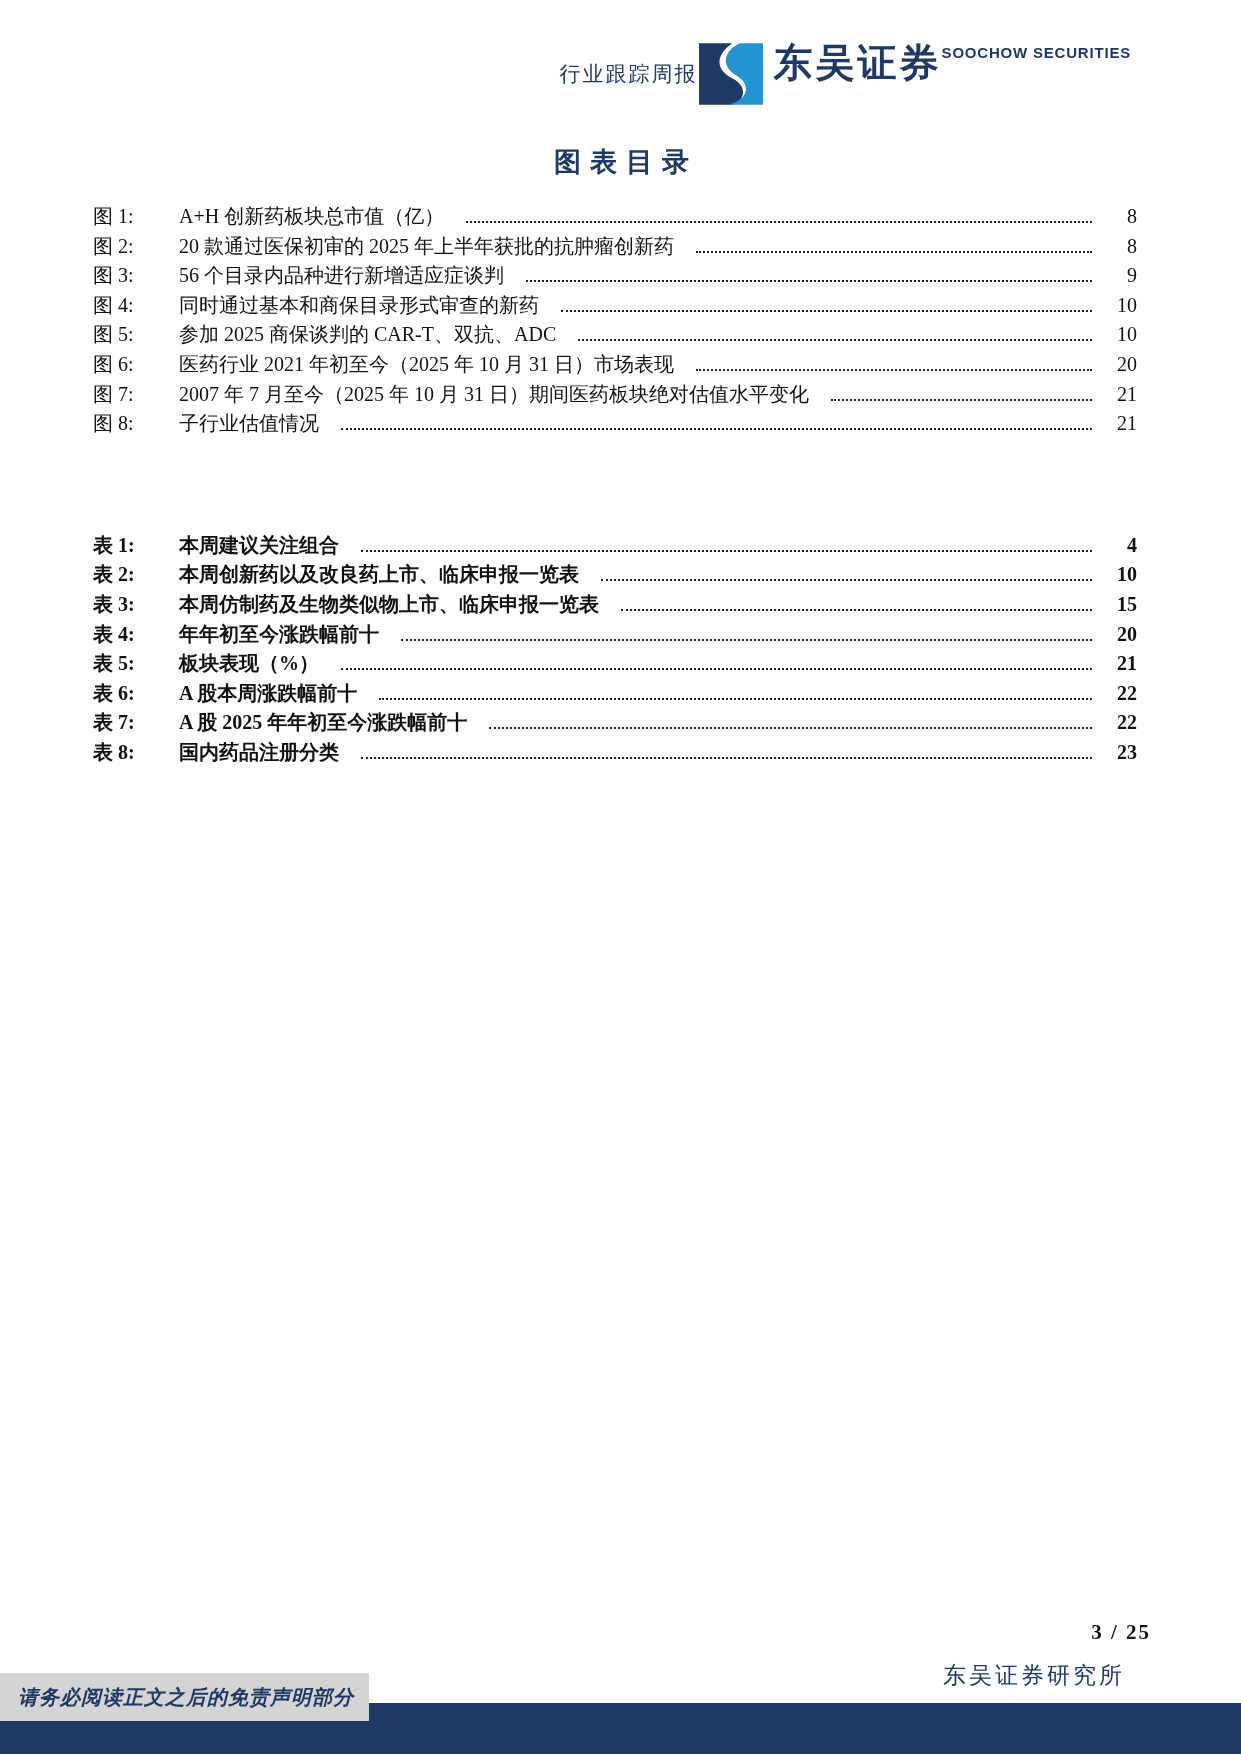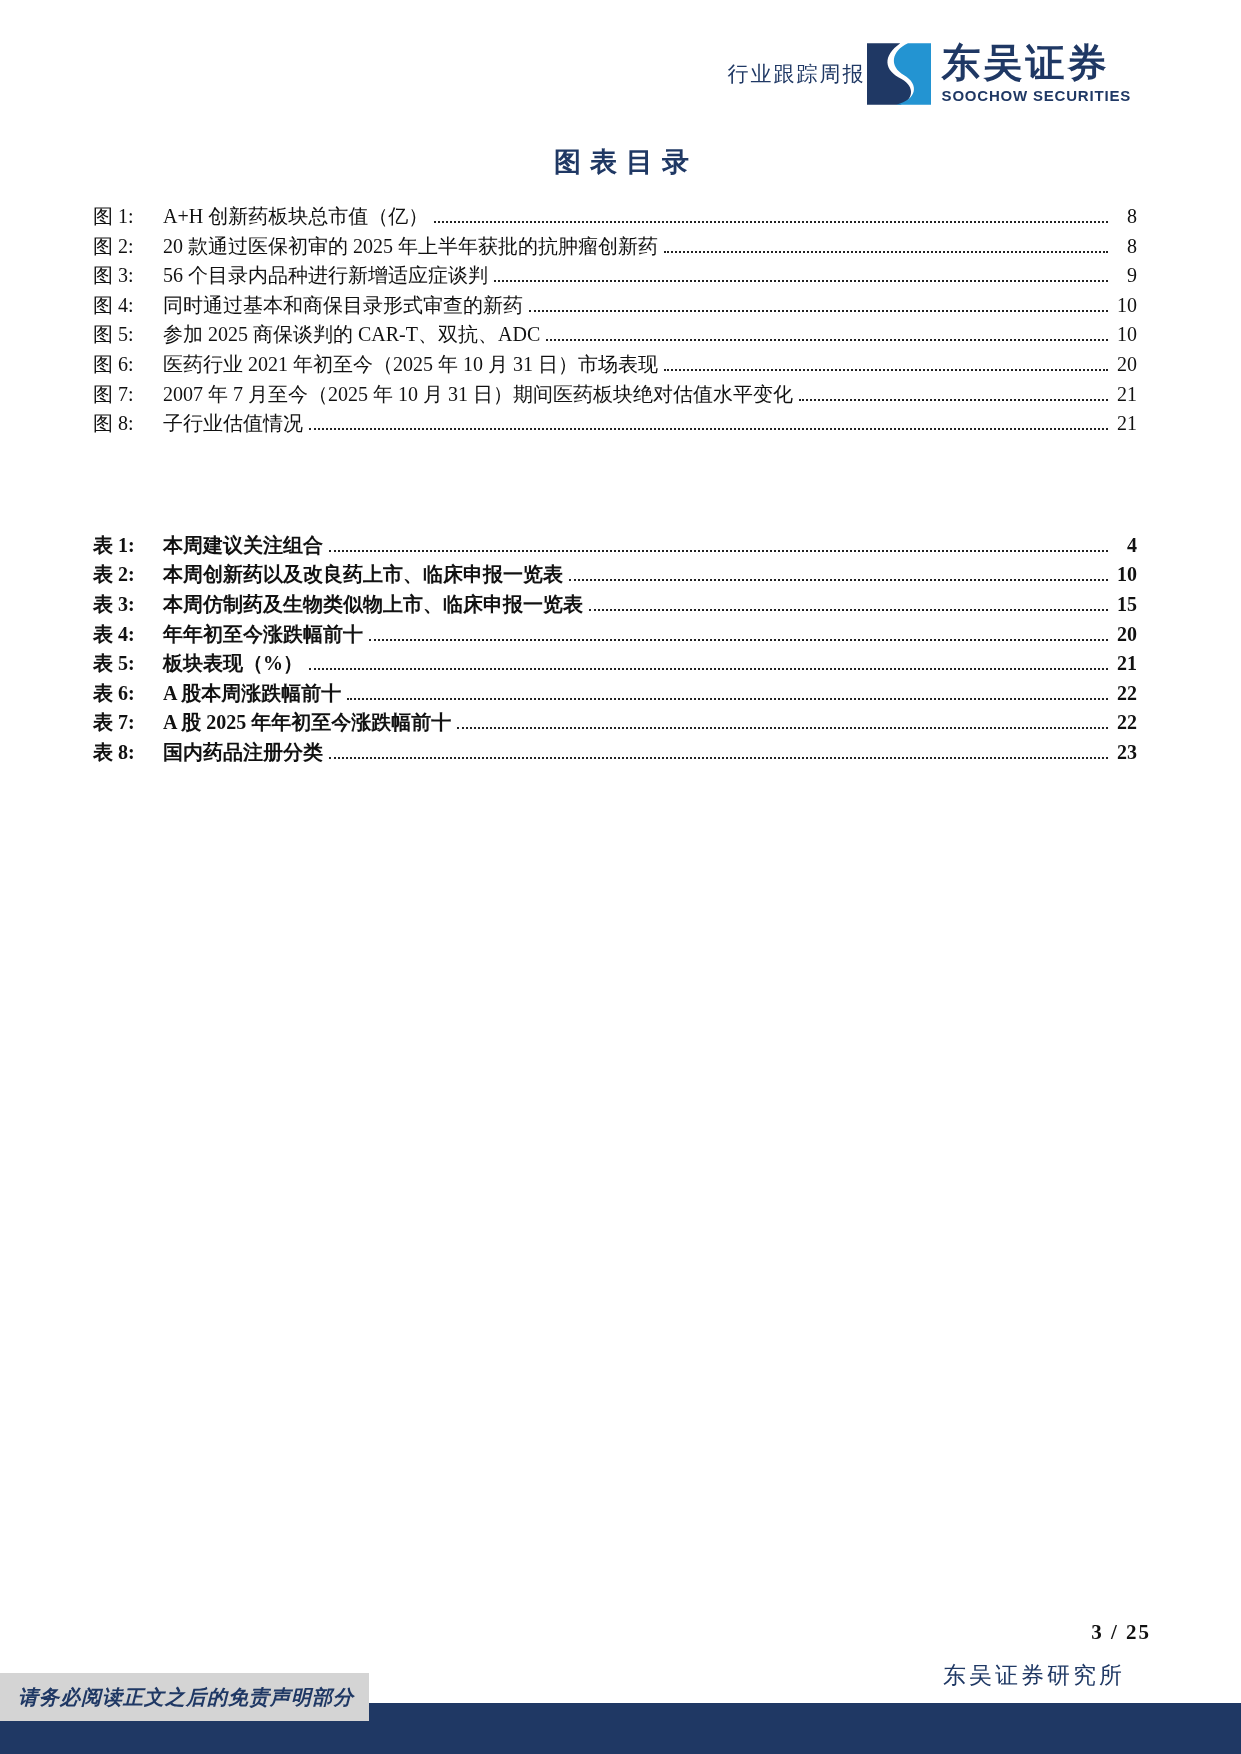--- a/index.html
+++ b/index.html
@@ -28,21 +28,21 @@
     font-size:21px;
     color:var(--navy);
     letter-spacing:2px;
   }
   .brand{
     display:flex;
     align-items:flex-start;
     gap:10px;
   }
   .brand-icon{width:66px;height:64px;display:block;}
-  .brand-text{display:flex;flex-direction:column;align-items:flex-start;}
+  .brand-text{display:flex;flex-direction:row;align-items:flex-start;}
   .brand-cn{
     font-size:39px;
     font-weight:bold;
     color:var(--navy);
     letter-spacing:3px;
     line-height:1.1;
   }
   .brand-en{
     font-size:15px;
     font-weight:bold;
@@ -65,20 +65,21 @@
   .toc{
     margin:22px 104px 0 93px;
   }
   .toc.tables{margin-top:92px;font-weight:bold;}
   .toc-row{
     display:flex;
     align-items:baseline;
     font-size:20px;
     line-height:29.6px;
     cursor:pointer;
+    gap:16px;
   }
   .toc-label{
     flex:0 0 70px;
     white-space:nowrap;
   }
   .toc-text{
     white-space:nowrap;
   }
   .toc-leader{
     flex:1 1 auto;

